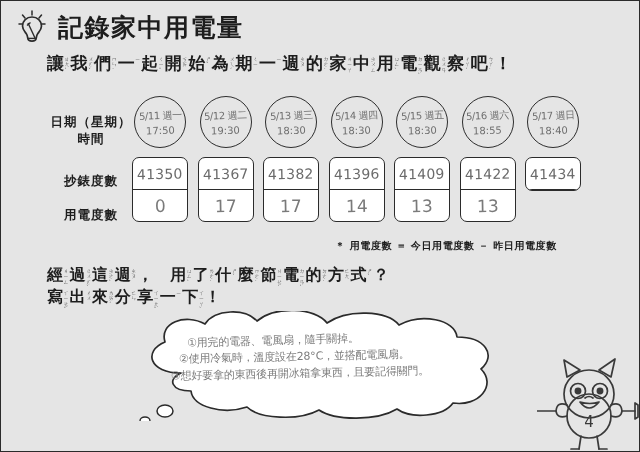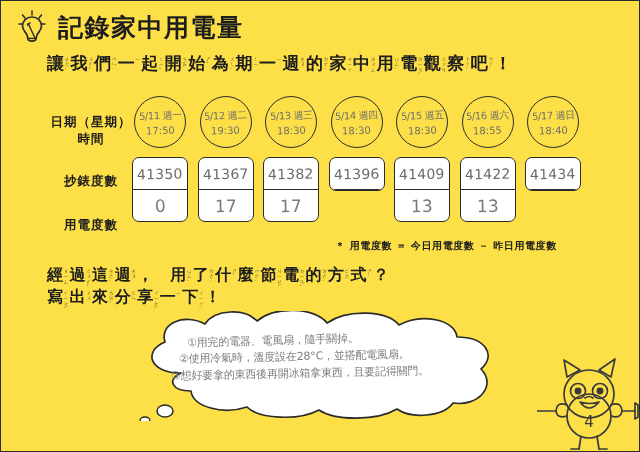--- a/index.html
+++ b/index.html
@@ -7,21 +7,21 @@
     padding: 0;
     background: #ffffff;
   }
   body {
     font-family: "DejaVu Sans", "Liberation Sans", sans-serif;
   }
   #page {
     position: relative;
     width: 640px;
     height: 452px;
-    background: #fde047;
+    background: #e5e5e5;
     overflow: hidden;
     box-sizing: border-box;
     border: 1px solid #2b2b2b;
   }
 
   
   .title-row {
     position: absolute;
     left: 14px;
     top: 8px;
@@ -76,21 +76,21 @@
     position: absolute;
     font-size: 12.5px;
     font-weight: 700;
     color: #1d1d1d;
     letter-spacing: 1px;
     text-align: center;
     width: 104px;
   }
   #lbl-date  { left: 38px; top: 112px; line-height: 17px; }
   #lbl-meter { left: 38px; top: 172px; }
-  #lbl-usage { left: 38px; top: 216px; }
+  #lbl-usage { left: 38px; top: 206px; }
 
   
   .cols {
     position: absolute;
     left: 131px;
     top: 95px;
     display: flex;
     gap: 9.5px;
   }
   .col { width: 56px; display: flex; flex-direction: column; align-items: center; }
@@ -414,20 +414,23 @@
         </div>
       </div>
       <div class="col">
         <div class="day-circle">
           <div class="day-date hand">5/14 週四</div>
           <div class="day-time hand">18:30</div>
         </div>
         <div class="data-box">
           <div class="cell meter">
             <span class="meter-val hand">41396</span>
+          </div>
+          <div class="cell usage">
+            <span class="usage-val hand">14</span>
           </div>
         </div>
       </div>
       <div class="col">
         <div class="day-circle">
           <div class="day-date hand">5/15 週五</div>
           <div class="day-time hand">18:30</div>
         </div>
         <div class="data-box">
           <div class="cell meter">

